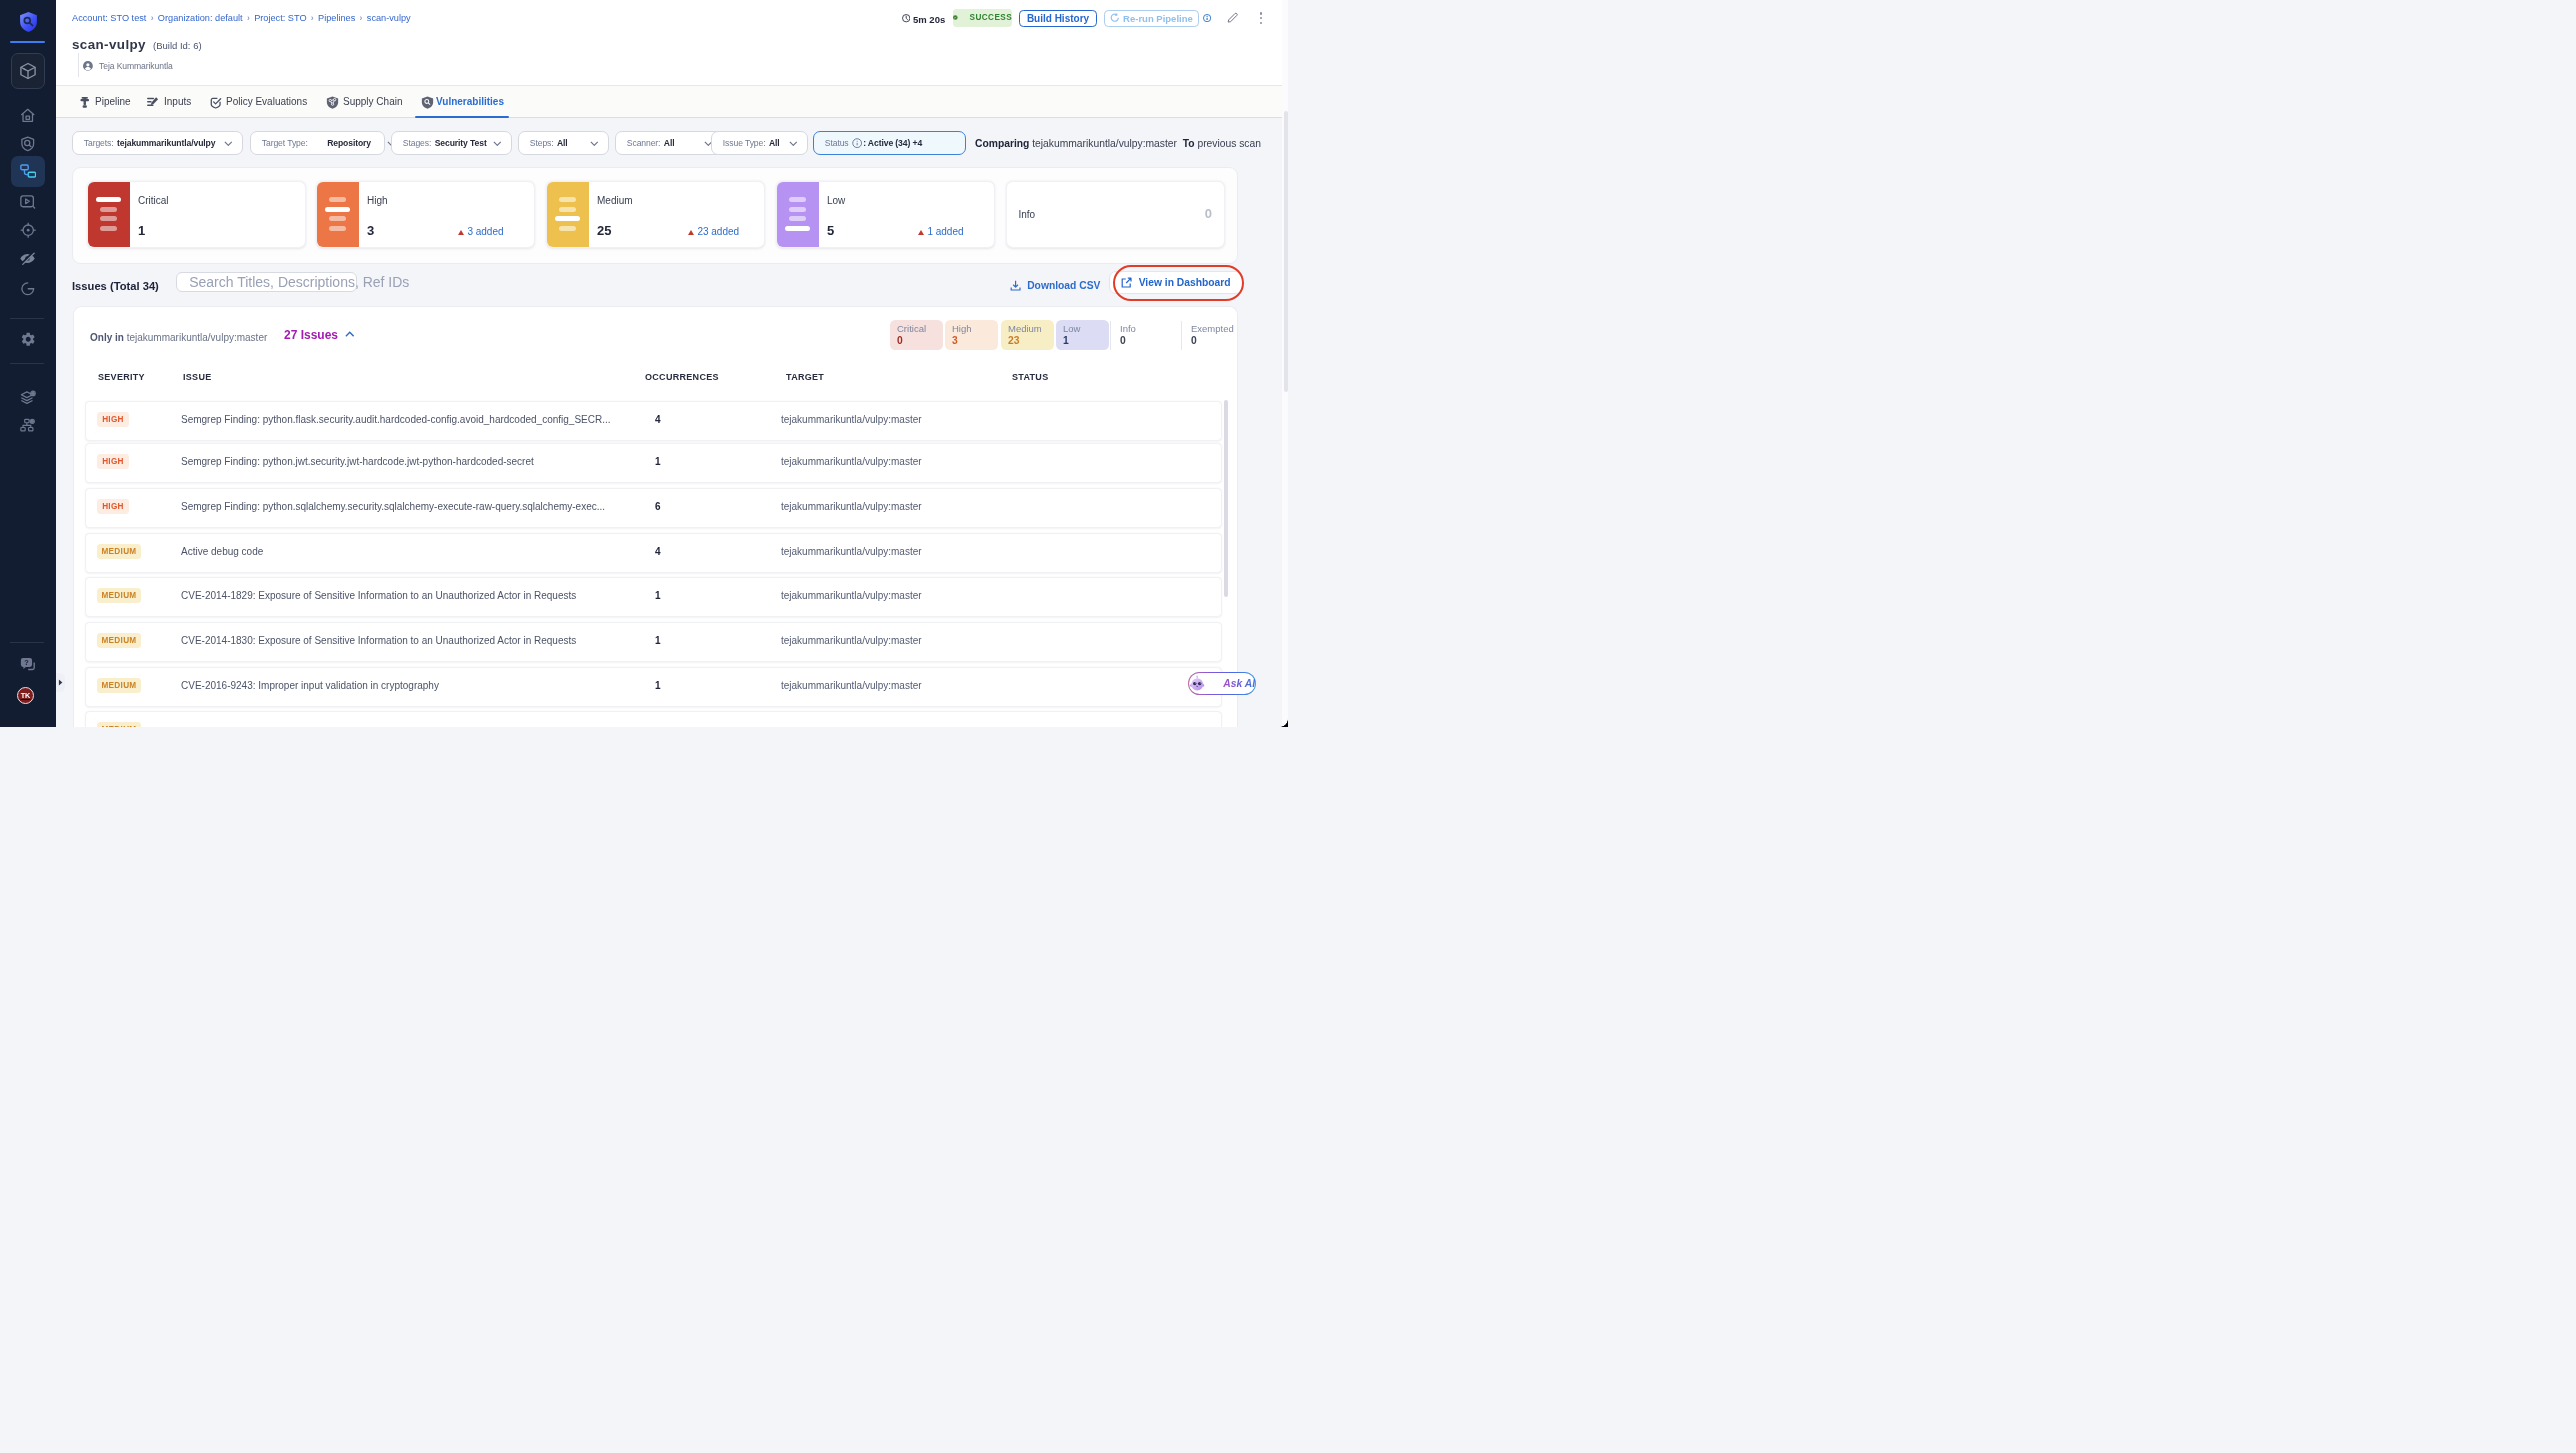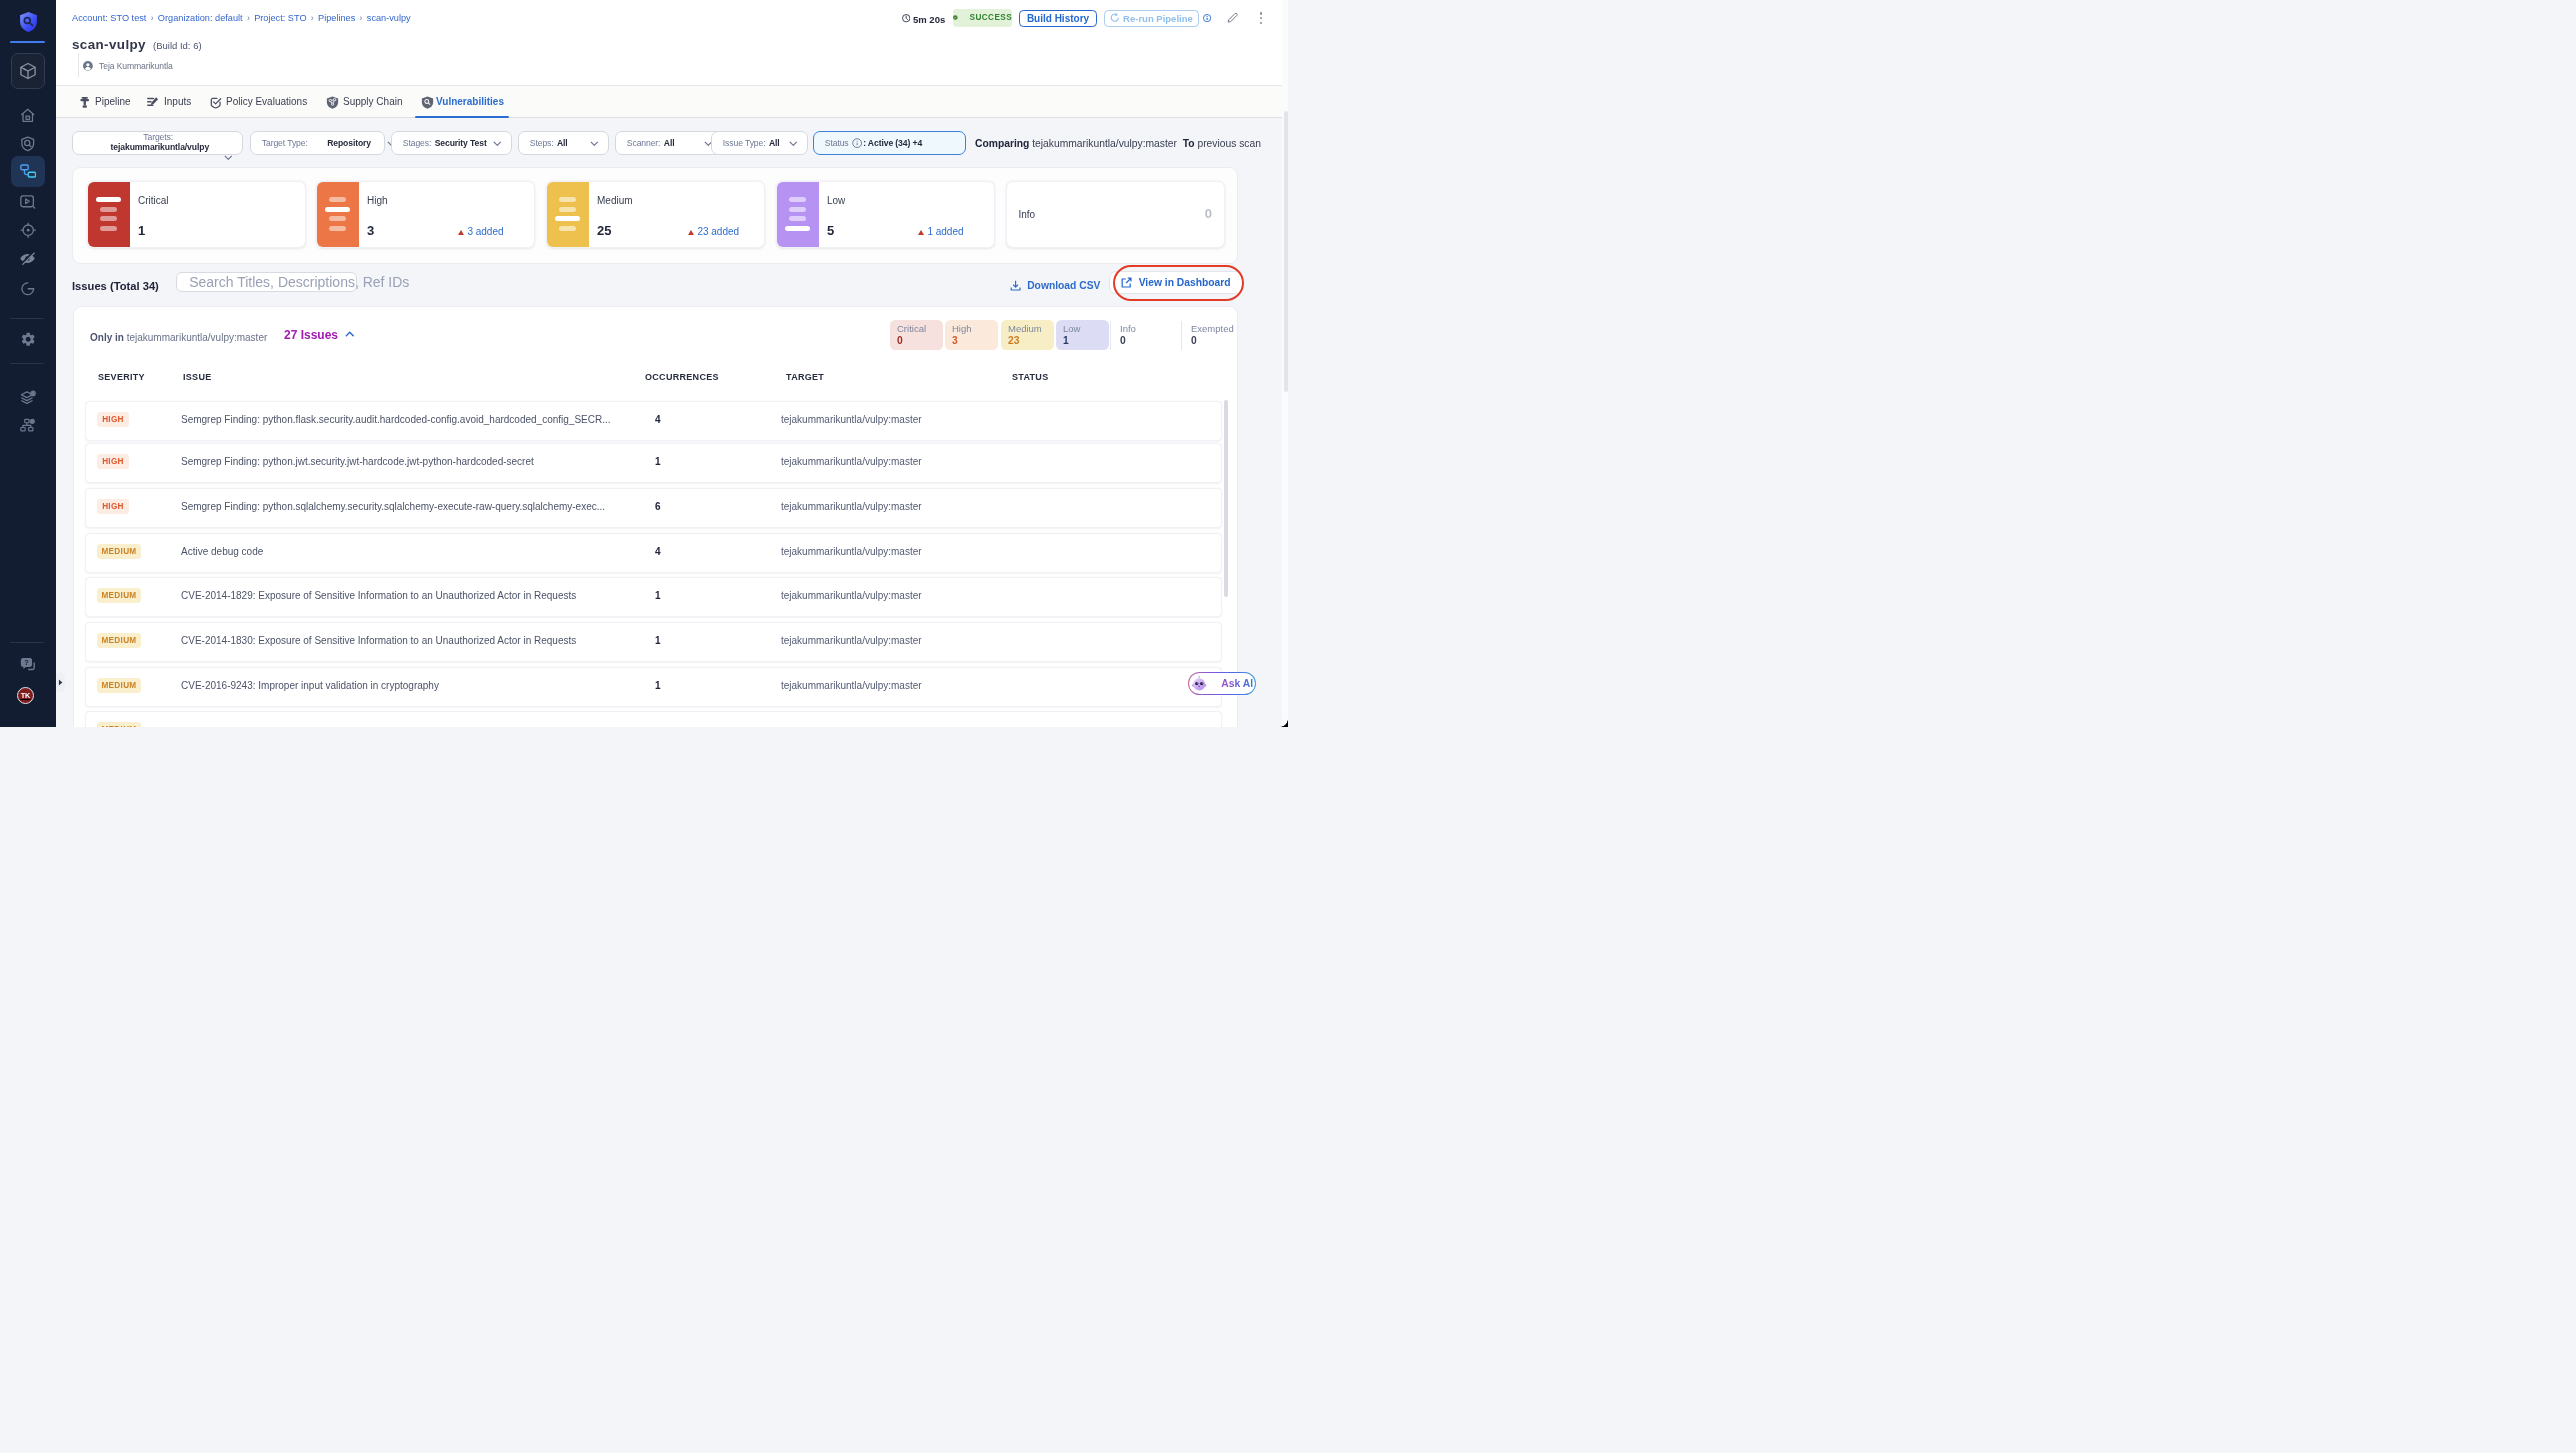--- a/index.html
+++ b/index.html
@@ -85,21 +85,21 @@
 .occ { position:absolute; left:569px; top:12px; font-size:10px; font-weight:700; color:#22263a; }
 .tgt { position:absolute; left:695px; top:12px; font-size:10px; color:#545b72; }
 
 
 #innersb { position:absolute; left:1224px; top:400px; width:3.6px; height:197px; background:#d9dae3; border-radius:2.2px; }
 #outersb-lane { position:absolute; left:1282px; top:0; width:5.6px; height:727px; background:#fbfbfd; }
 #outersb { position:absolute; left:1284px; top:111px; width:3.6px; height:281px; background:#e3e4ea; border-radius:2.6px; }
 
 
 #askai { position:absolute; left:1188px; top:672px; width:68px; height:23px; border-radius:12px; padding:1px; background:linear-gradient(90deg,#c2699f,#8157dd,#4e68e6,#3f9fdc); }
-#askai .inner { width:100%; height:100%; background:#fff; border-radius:10.8px; display:flex; align-items:center; justify-content:center; gap:14px; }
+#askai .inner { width:100%; height:100%; background:#fff; border-radius:10.8px; display:flex; align-items:center; justify-content:space-between; gap:14px;font-style:italic; }
 #askai .txt { font-size:10.3px; font-weight:700; background:linear-gradient(90deg,#a84fc0,#6359d4,#4177d8); -webkit-background-clip:text; background-clip:text; color:transparent; }
 
 #handle { position:absolute; left:56px; top:673px; width:8.6px; height:19px; background:#eef0f5; border-radius:0 5.2px 5.2px 0; display:flex; align-items:center; justify-content:center; }
 #corner { position:absolute; right:0; bottom:0; width:8.2px; height:8.2px; background:radial-gradient(circle at 0 0, rgba(0,0,0,0) 7.5px, #000 8px); }
 </style>
 </head>
 <body>
 
 <div id="header"></div>
 <div id="tabs"></div>
@@ -184,21 +184,21 @@
 <div class="abs" style="left:1260px; top:12.4px; width:2.3px; height:2.3px; border-radius:50%; background:#878e9e;"></div>
 <div class="abs" style="left:1260px; top:17px; width:2.3px; height:2.3px; border-radius:50%; background:#878e9e;"></div>
 <div class="abs" style="left:1260px; top:22px; width:2.3px; height:2.3px; border-radius:50%; background:#878e9e;"></div>
 
 <svg class="abs" style="left:83px; top:61px;" width="9.8" height="9.8" viewBox="0 0 24 24">
   <circle cx="12" cy="12" r="12" fill="#6d7588"></circle>
   <circle cx="12" cy="9.3" r="3.9" fill="#fff"></circle>
   <path d="M4.6 19.8 C6.2 15.9 8.8 14.6 12 14.6 C15.2 14.6 17.8 15.9 19.4 19.8 A12 12 0 0 1 4.6 19.8 Z" fill="#fff"></path>
 </svg>
 
-<div class="filter" style="left:72px; width:171px;flex-direction:column;">
+<div class="filter" style="left:72px; width:171px;">
     <span class="lbl">Targets:</span>
     <span class="val">tejakummarikuntla/vulpy</span>
     <span class="chev"><svg width="8.6" height="5.2" viewBox="0 0 10 6" fill="none" stroke="#6b7490" stroke-width="1.4">
         <path d="M1 1 L5 5 L9 1"></path>
       </svg></span>
   </div>
 <div class="filter" style="left:250px; width:135px;gap:16px;">
     <span class="lbl">Target Type:</span>
     <span class="val">Repository</span>
     <span class="chev"><svg width="8.6" height="5.2" viewBox="0 0 10 6" fill="none" stroke="#6b7490" stroke-width="1.4">

